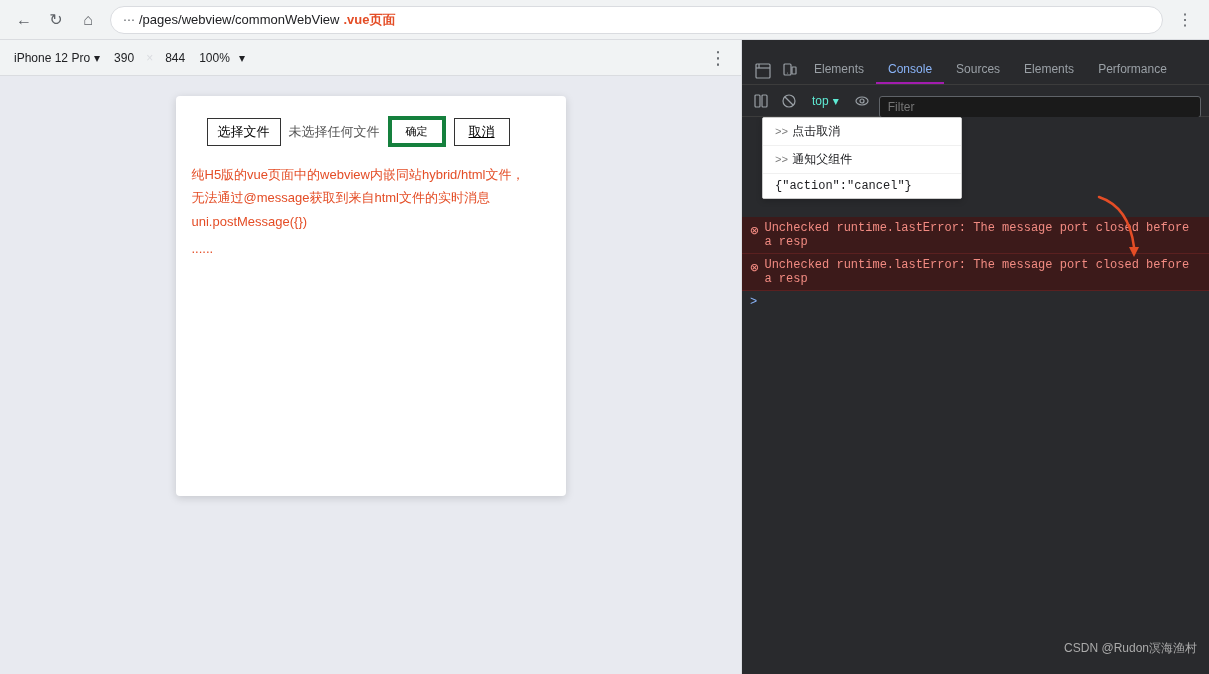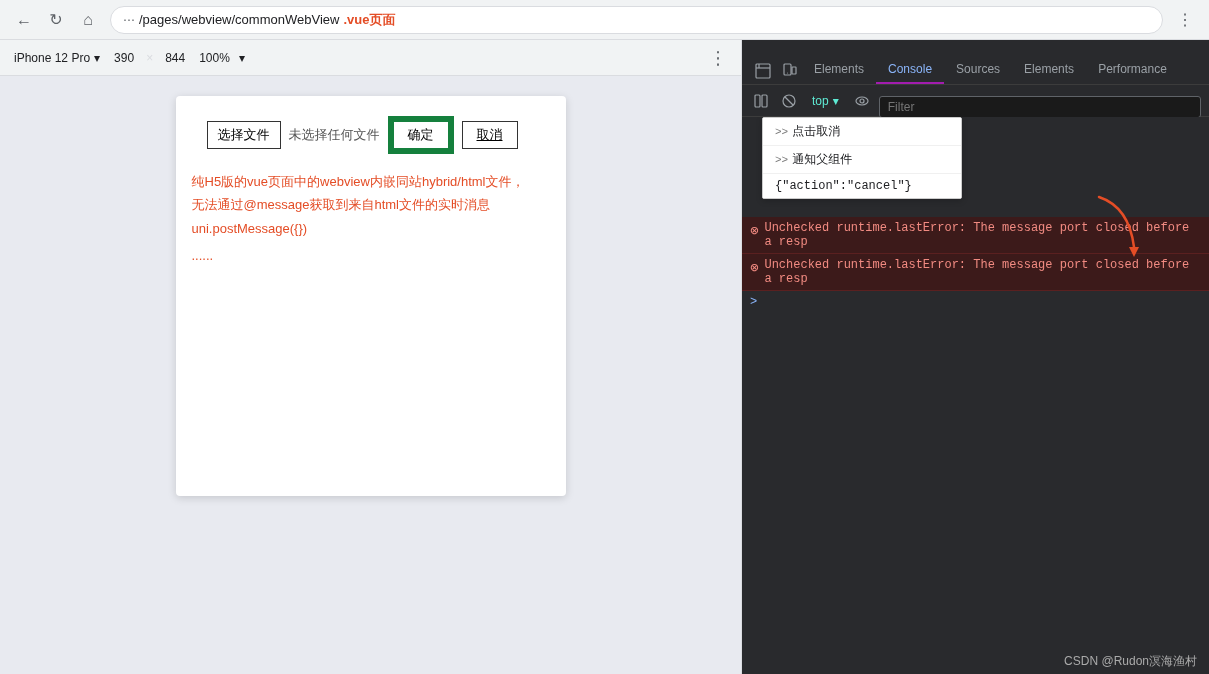--- a/index.html
+++ b/index.html
@@ -132,23 +132,23 @@
       font-size: 13px;
       cursor: pointer;
       font-family: inherit;
     }
     .file-placeholder {
       font-size: 13px;
       color: #555;
     }
     .confirm-btn {
       padding: 4px 14px;
-      border: 6px solid #15803d;
-      background: #fff;
-      font-size: 13px;
+      border: 4px solid #15803d;
+      background: #fff;
+      font-size: 11px;
       cursor: pointer;
       font-family: inherit;
     }
     .cancel-btn {
       padding: 4px 14px;
       border: 1px solid #333;
       background: #fff;
       font-size: 13px;
       cursor: pointer;
       font-family: inherit;
@@ -337,21 +337,21 @@
       padding: 4px 8px;
       display: flex;
       align-items: center;
       gap: 4px;
     }
     .cursor-arrow { color: #8ab4f8; font-size: 12px; }
 
     
     .footer-attribution {
       position: absolute;
-      bottom: 4px;
+      bottom: 17px;
       right: 12px;
       font-size: 12px;
       color: #aaa;
     }
   </style>
 </head>
 <body>
 
 <div class="browser-chrome">
   <div class="nav-buttons">

